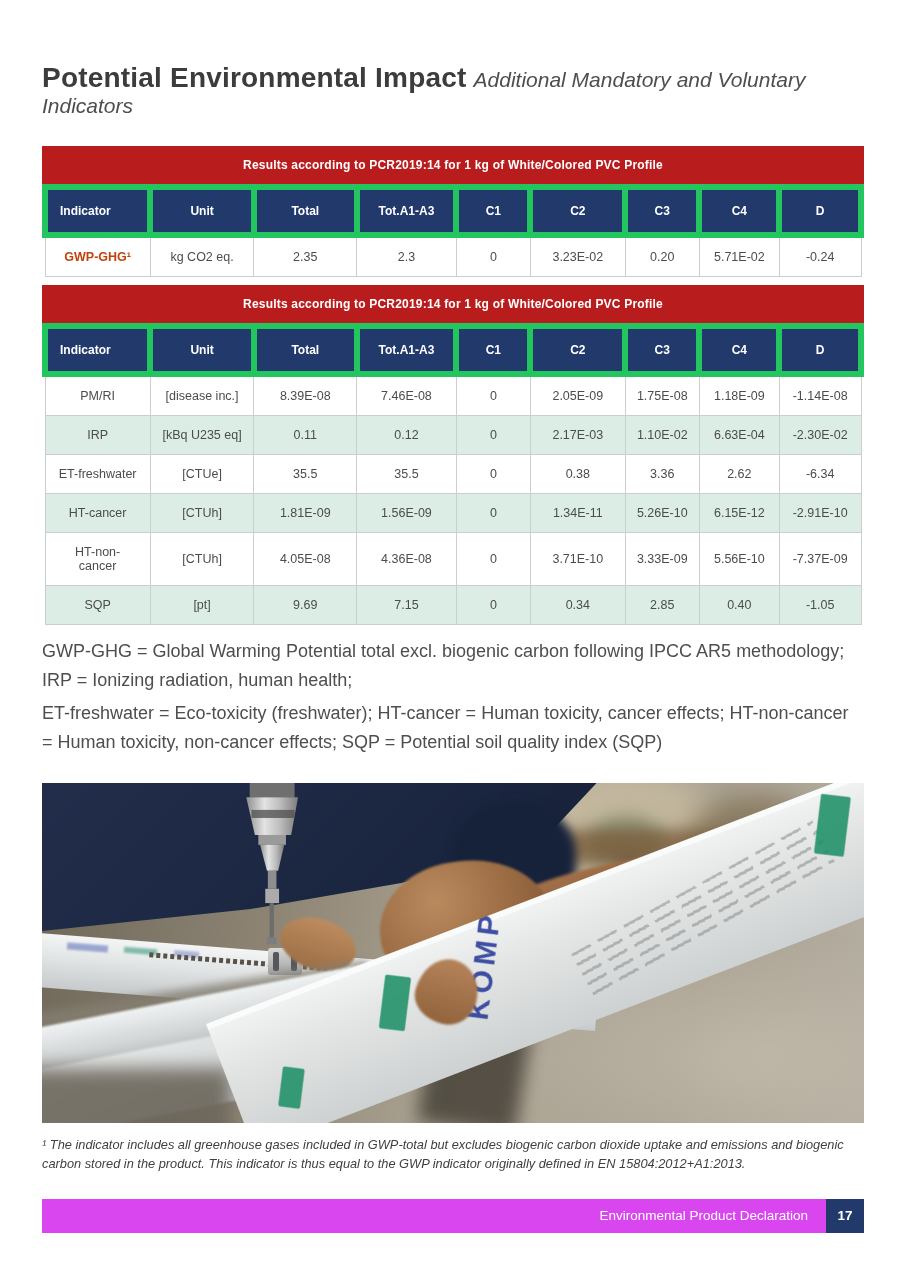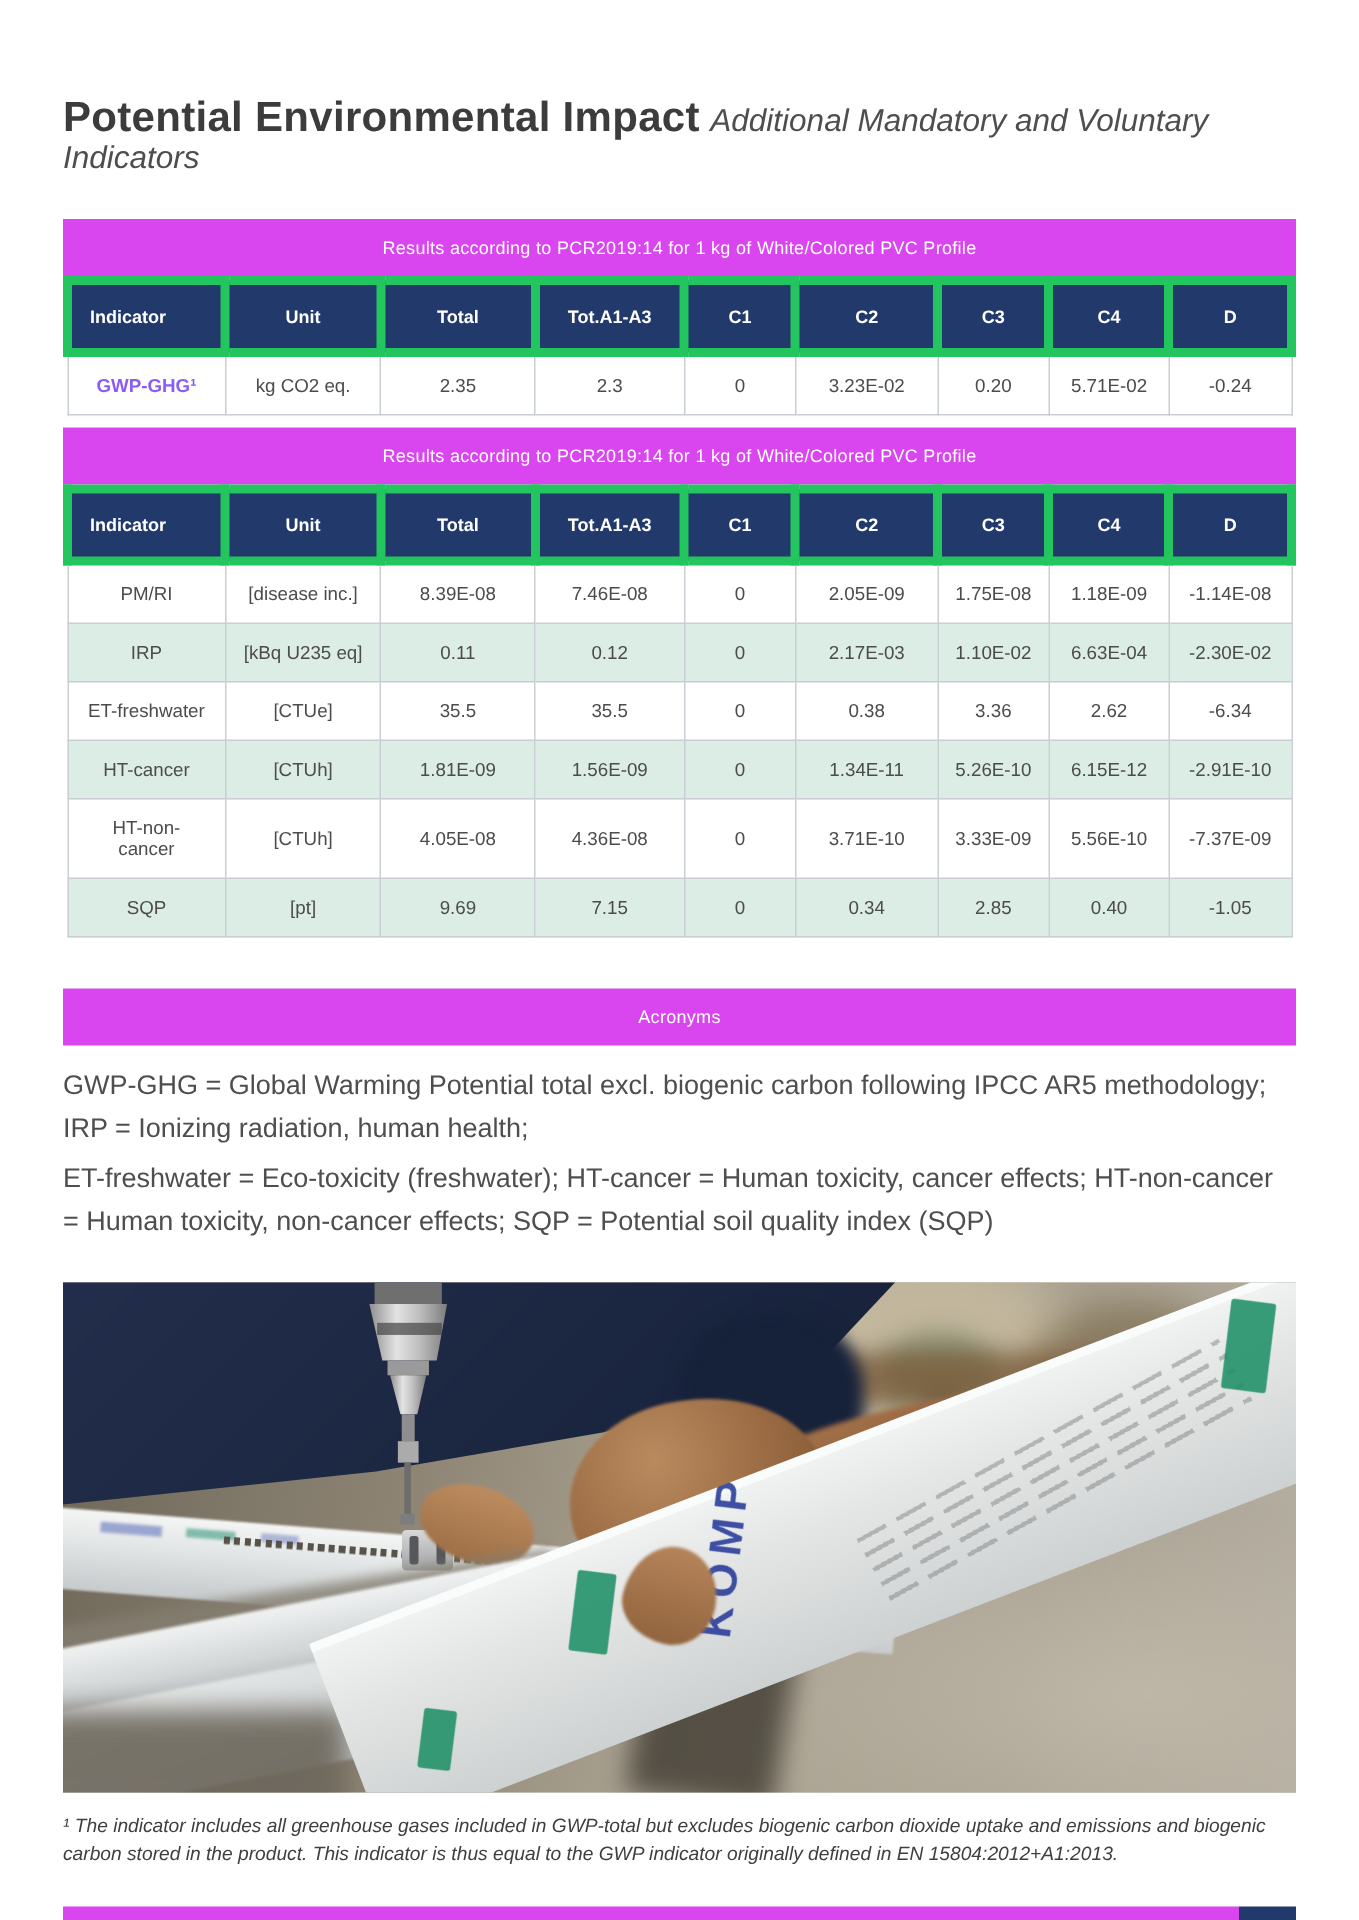--- a/index.html
+++ b/index.html
@@ -5,30 +5,30 @@
   html,body{margin:0;padding:0;background:#ffffff;}
   body{width:906px;height:1280px;position:relative;font-family:"Liberation Sans",sans-serif;overflow:hidden;}
   .page{padding:0 42px;}
 
   
   .title-row{margin-top:62px;line-height:1.15;}
   .title{font-size:28px;font-weight:bold;color:#3c3c3c;letter-spacing:.2px;}
   .subtitle{font-size:21px;font-style:italic;color:#4e4e4e;margin-left:7px;}
 
   
-  .banner{background:#d946ef;color:#fff;text-align:center;font-size:12px;font-weight:normal;
+  .banner{background:#b91c1c;color:#fff;text-align:center;font-size:12px;font-weight:bold;
           padding:12px 24px;letter-spacing:.2px;}
   .tbl{width:100%;border-collapse:collapse;table-layout:fixed;font-size:12.5px;color:#4c4c4c;}
   .tbl th{background:#22396B;color:#fff;font-weight:bold;font-size:12px;padding:14px 4px;
           border:6px solid #22c55e;text-align:center;}
   .tbl th:first-child{text-align:left;padding-left:12px;}
   .tbl td{background:#fff;border:1px solid #c9ced4;text-align:center;padding:12px 6px;}
   .tbl td:first-child{white-space:pre-line;}
   .t1{margin-top:0;}
-  .t1 td:first-child{font-weight:bold;color:#8b5cf6;}
+  .t1 td:first-child{font-weight:bold;color:#c2410c;}
   .t2 tbody tr:nth-child(even) td{background:#dcede6;}
   .mt28{margin-top:28px;} .mt8{margin-top:8px;} .mt34{margin-top:34px;}
   col.c1{width:12.9%} col.c2{width:12.7%} col.c3{width:12.6%} col.c4{width:12.2%}
   col.c5{width:9.1%}  col.c6{width:11.6%} col.c7{width:9.1%}  col.c8{width:9.8%} col.c9{width:10%}
 
   
   .acr-text{margin-top:12px;font-size:18px;line-height:1.6;color:#4e4e4e;}
   .acr-text p{margin:0 0 4px 0;}
 
   
@@ -238,21 +238,20 @@
           <td>7.15</td>
           <td>0</td>
           <td>0.34</td>
           <td>2.85</td>
           <td>0.40</td>
           <td>-1.05</td>
         </tr>
       </tbody>
   </table>
 
-  <div class="banner mt34">Acronyms</div>
   <div class="acr-text">
     <p>GWP-GHG = Global Warming Potential total excl. biogenic carbon following IPCC AR5 methodology; IRP = Ionizing radiation, human health;</p>
     <p>ET-freshwater = Eco-toxicity (freshwater); HT-cancer = Human toxicity, cancer effects; HT-non-cancer = Human toxicity, non-cancer effects; SQP = Potential soil quality index (SQP)</p>
   </div>
 
   <div class="photo">
     <div class="ph ph-bg"></div>
     <div class="ph bok1"></div>
     <div class="ph bok2"></div>
     <div class="ph bok3"></div>

